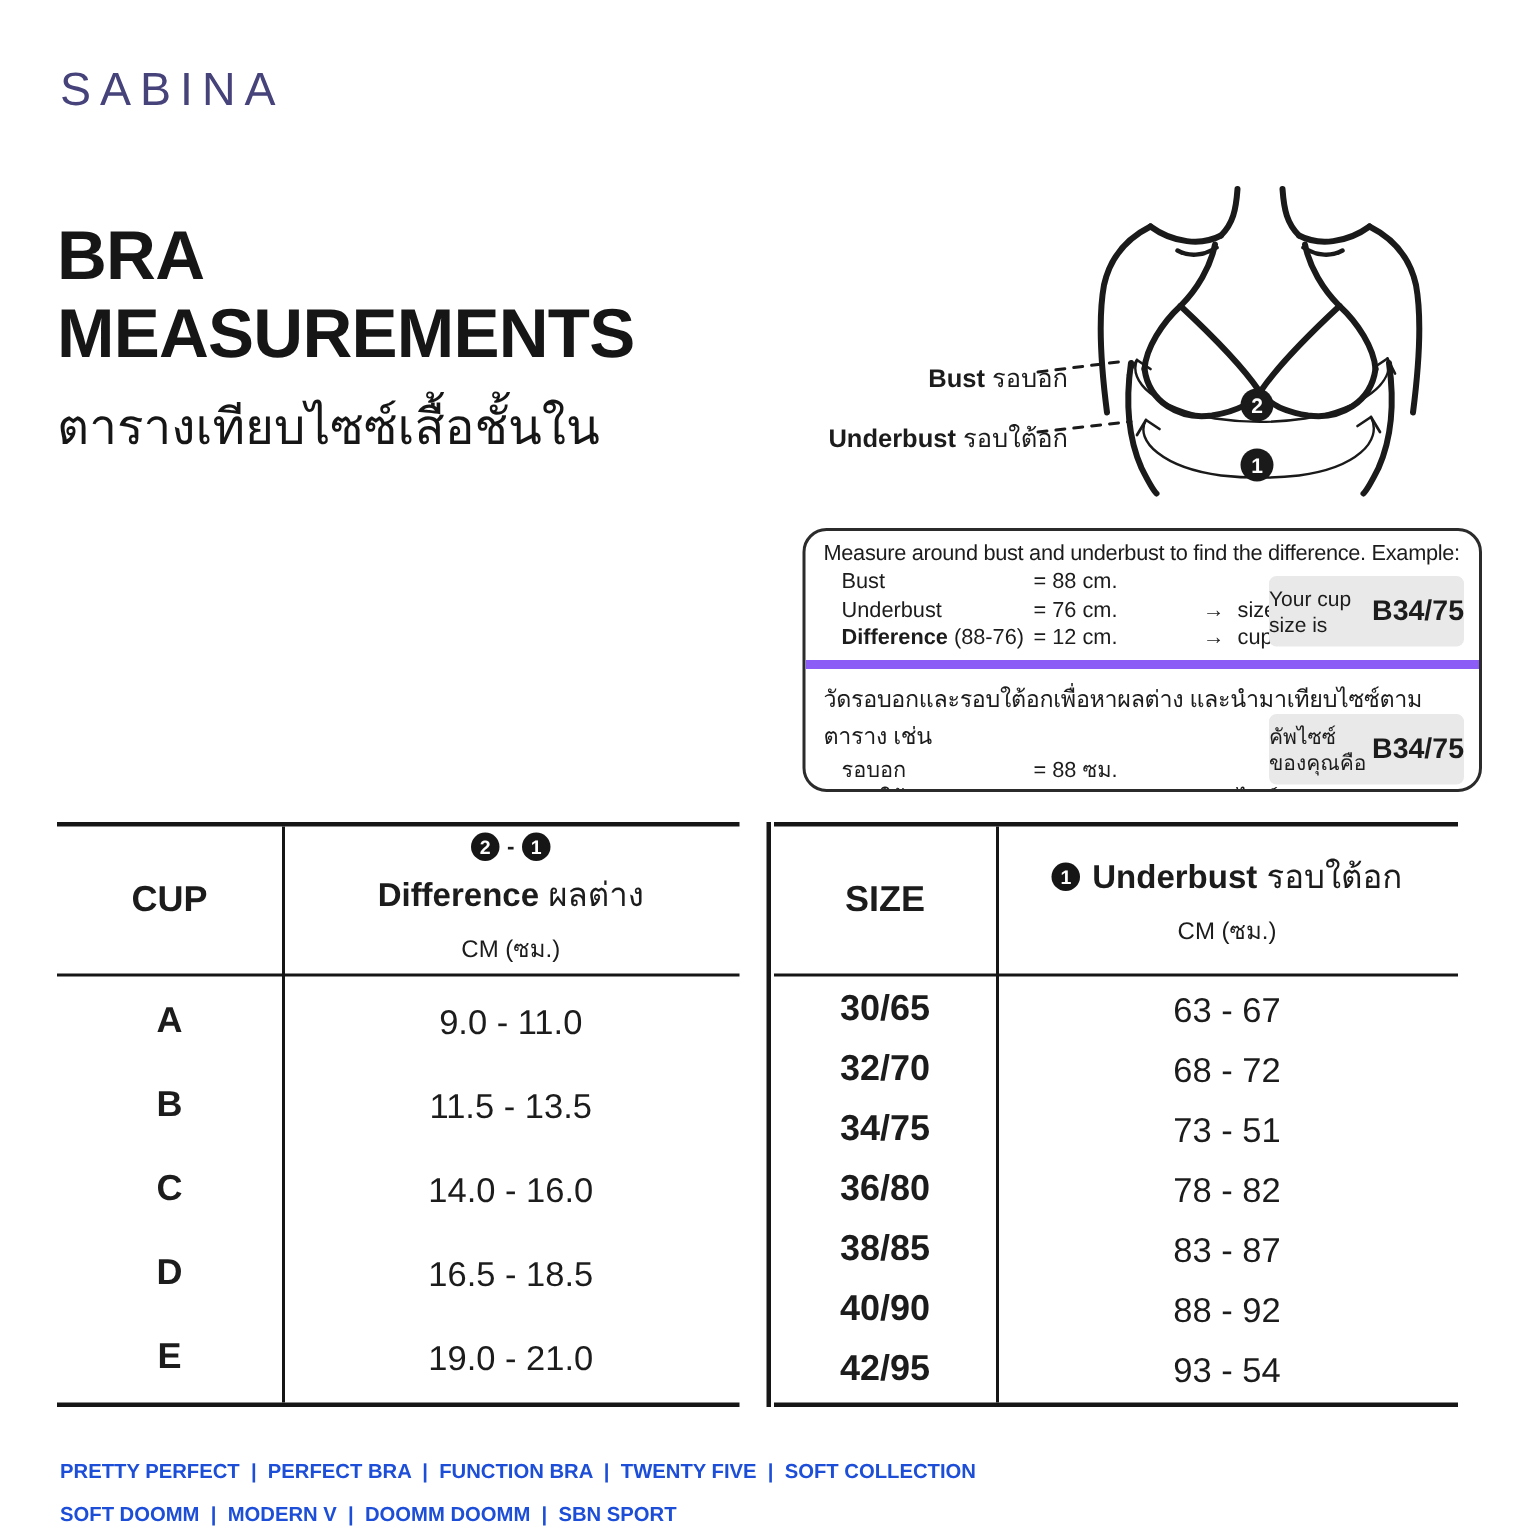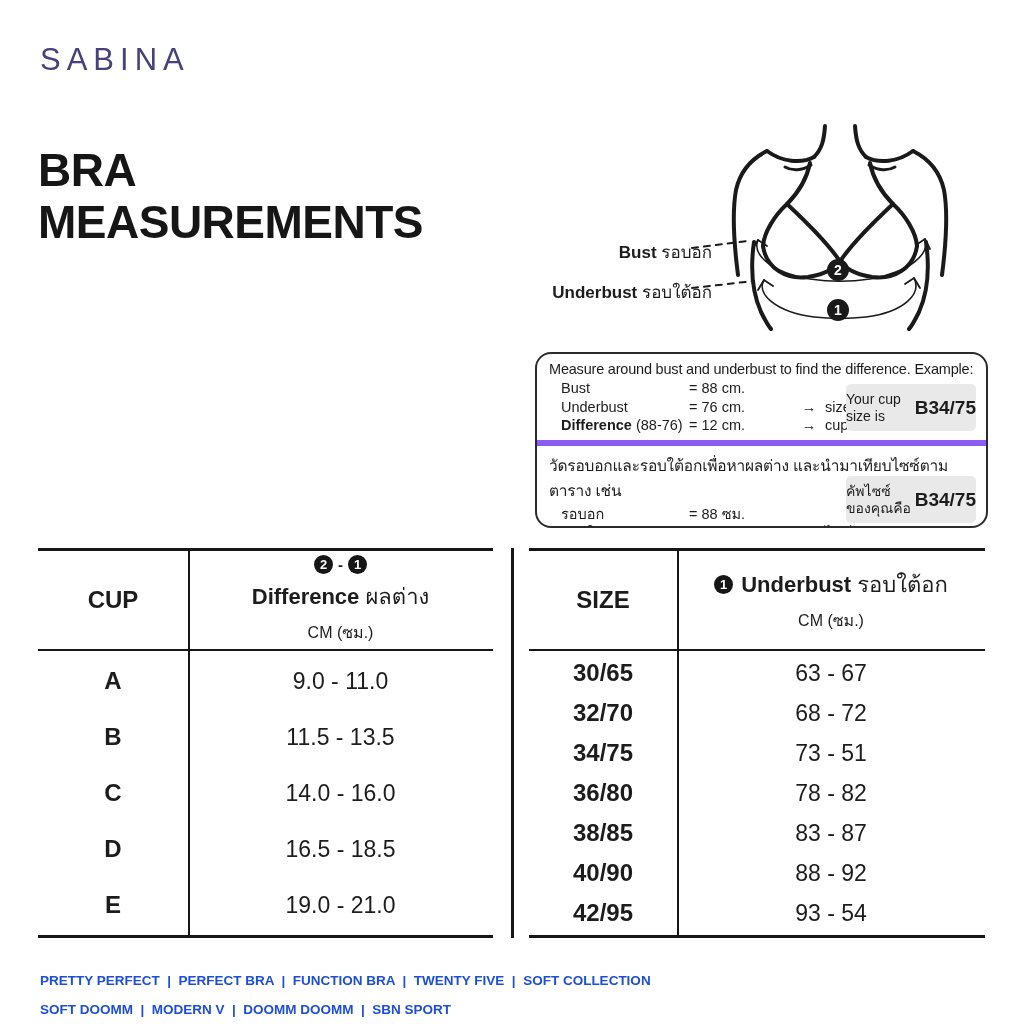--- a/index.html
+++ b/index.html
@@ -46,21 +46,21 @@
   }
   .result-caption { font-size:14px; line-height:17px; }
   .result-value { font-size:19px; font-weight:700; line-height:22px; }
 
   
   .size-chart-table {
     position:absolute; top:548px; height:390px;
     border-top:3px solid #161616; border-bottom:3px solid #161616;
   }
   .table-left  { left:38px;  width:455px; }
-  .table-right { left:529px; width:456px; }
+  .table-right { left:516px; width:456px; }
   .col-divider { position:absolute; top:0; bottom:0; width:2px; background:#161616; }
   .table-left  .col-divider { left:150px; }
   .table-right .col-divider { left:148px; }
   .thead { height:100px; border-bottom:2px solid #161616; display:flex; }
   .th-c1 { display:flex; align-items:center; justify-content:center; font-size:24px; font-weight:700; }
   .table-left  .th-c1 { width:150px; }
   .table-right .th-c1 { width:148px; }
   .th-c2 { flex:1; display:flex; flex-direction:column; align-items:center; justify-content:center; }
   .badge {
     display:inline-flex; width:19px; height:19px; border-radius:50%;
@@ -87,20 +87,21 @@
 </head>
 <body>
 
 <div class="page">
 
   <div class="logo">SABINA</div>
 
   <div class="title-block">
     <div class="title-line">BRA</div>
     <div class="title-line">MEASUREMENTS</div>
+    <div class="subtitle-th">ตารางเทียบไซซ์เสื้อชั้นใน</div>
   </div>
 
   <div class="diagram">
     <div class="diag-label bust"><b>Bust</b> <span>รอบอก</span></div>
     <div class="diag-label underbust"><b>Underbust</b> <span>รอบใต้อก</span></div>
     <svg width="300" height="238" viewBox="0 0 300 238" fill="none" stroke="#1a1a1a" stroke-linecap="round">
 
       <path d="M 135 4 C 134 18 132 27 124 35" stroke-width="4"></path>
       <path d="M 165 4 C 166 18 168 27 176 35" stroke-width="4"></path>
 

